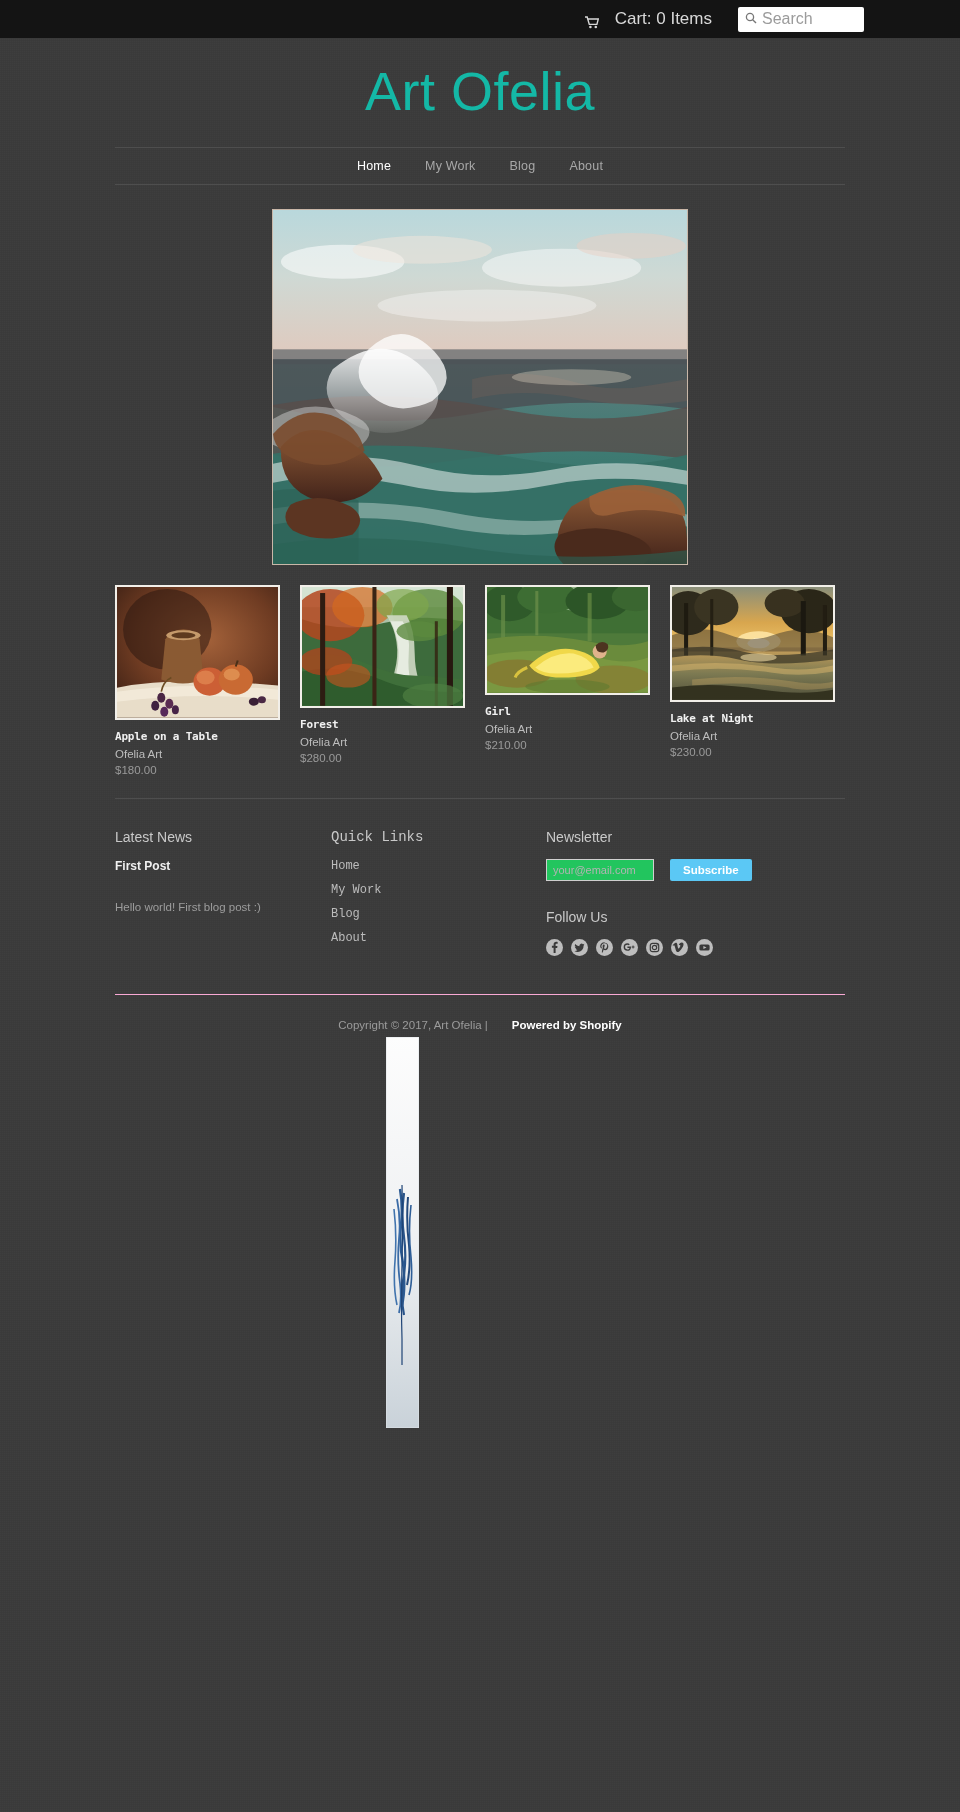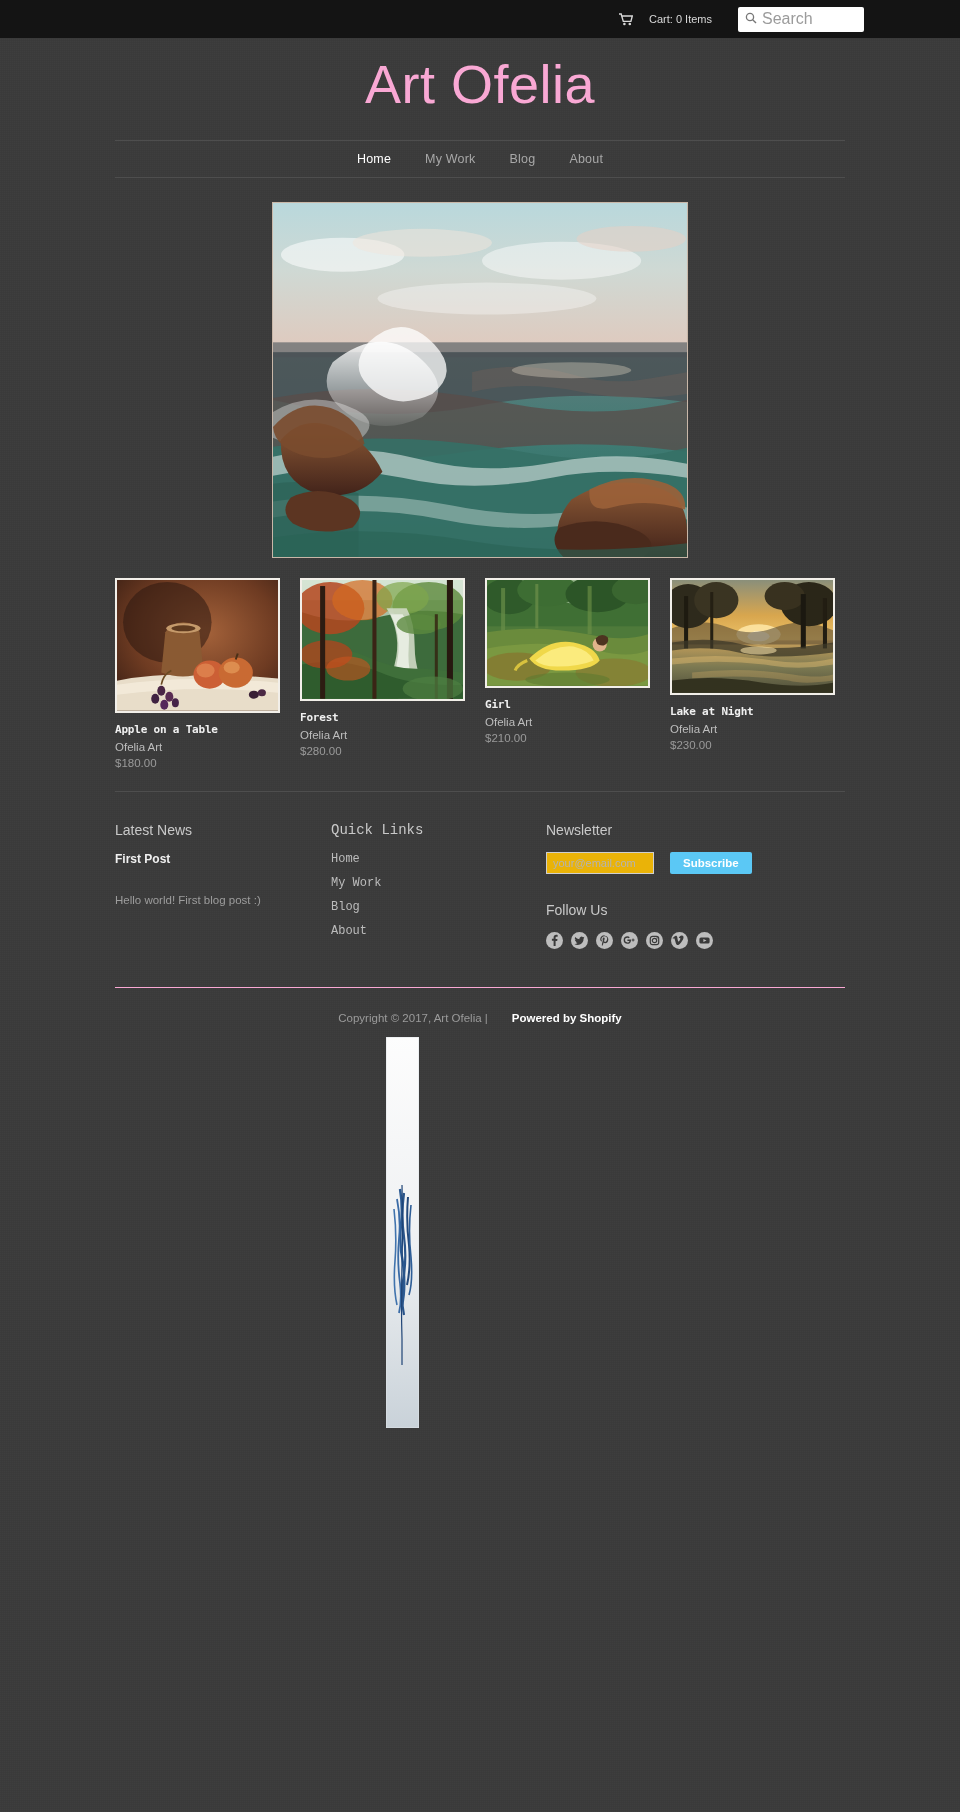--- a/index.html
+++ b/index.html
@@ -24,24 +24,24 @@
   .topbar {
     height: 38px;
     background: #141414;
     display: flex;
     align-items: center;
     justify-content: flex-end;
     padding-right: 96px;
   }
   .cart-link {
     display: flex;
-    align-items: flex-start;
+    align-items: flex-end;
     gap: 16px;
     color: #d8d8d8;
-    font-size: 11px;
+    font-size: 17px;
     margin-right: 26px;
     cursor: pointer;
   }
   .cart-icon svg { display: block; }
   .search-wrap {
     position: relative;
     width: 126px;
     height: 25px;
   }
   .search-input {
@@ -65,25 +65,25 @@
     pointer-events: none;
   }
 
   
   .page {
     width: 730px;
     margin: 0 auto;
   }
   .site-title {
     text-align: center;
-    color: #f9a8d4;
+    color: #14b8a6;
     font-size: 54px;
     font-weight: 400;
     letter-spacing: 0.5px;
-    padding-top: 17px;
+    padding-top: 24px;
     padding-bottom: 26px;
     line-height: 1.1;
   }
   .nav-wrap {
     border-top: 1px solid #4e4e4e;
     border-bottom: 1px solid #4e4e4e;
   }
   .mainnav {
     display: flex;
     justify-content: center;
@@ -186,21 +186,21 @@
   }
   .news-form {
     display: flex;
     align-items: stretch;
     margin-bottom: 28px;
   }
   .news-input {
     width: 108px;
     height: 22px;
     border: 1px solid #cfcfcf;
-    background: #eab308;
+    background: #22c55e;
     font-size: 11px;
     padding: 0 6px;
     font-family: "Liberation Sans", sans-serif;
     color: #444;
     outline: none;
   }
   .news-input::placeholder { color: #b3b3b3; }
   .subscribe-btn {
     height: 22px;
     margin-left: 16px;

